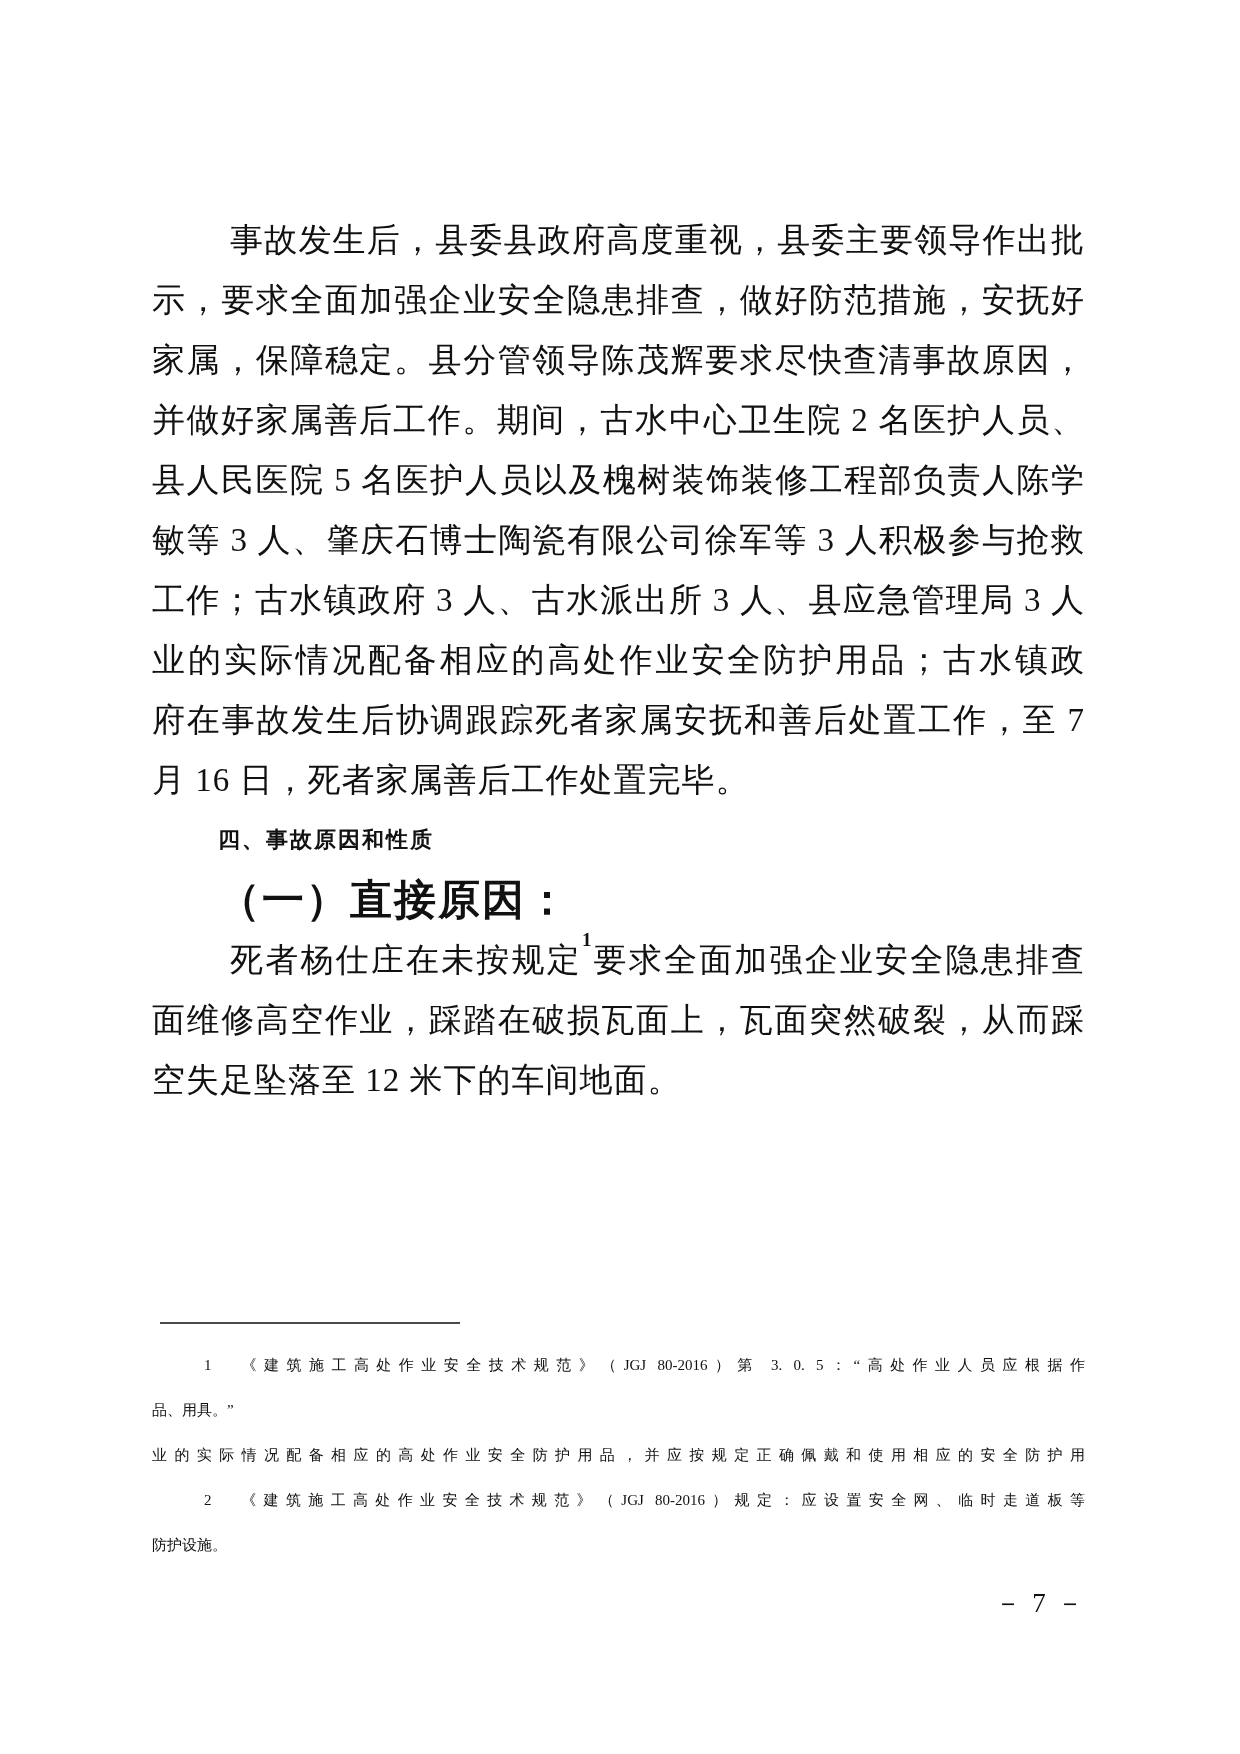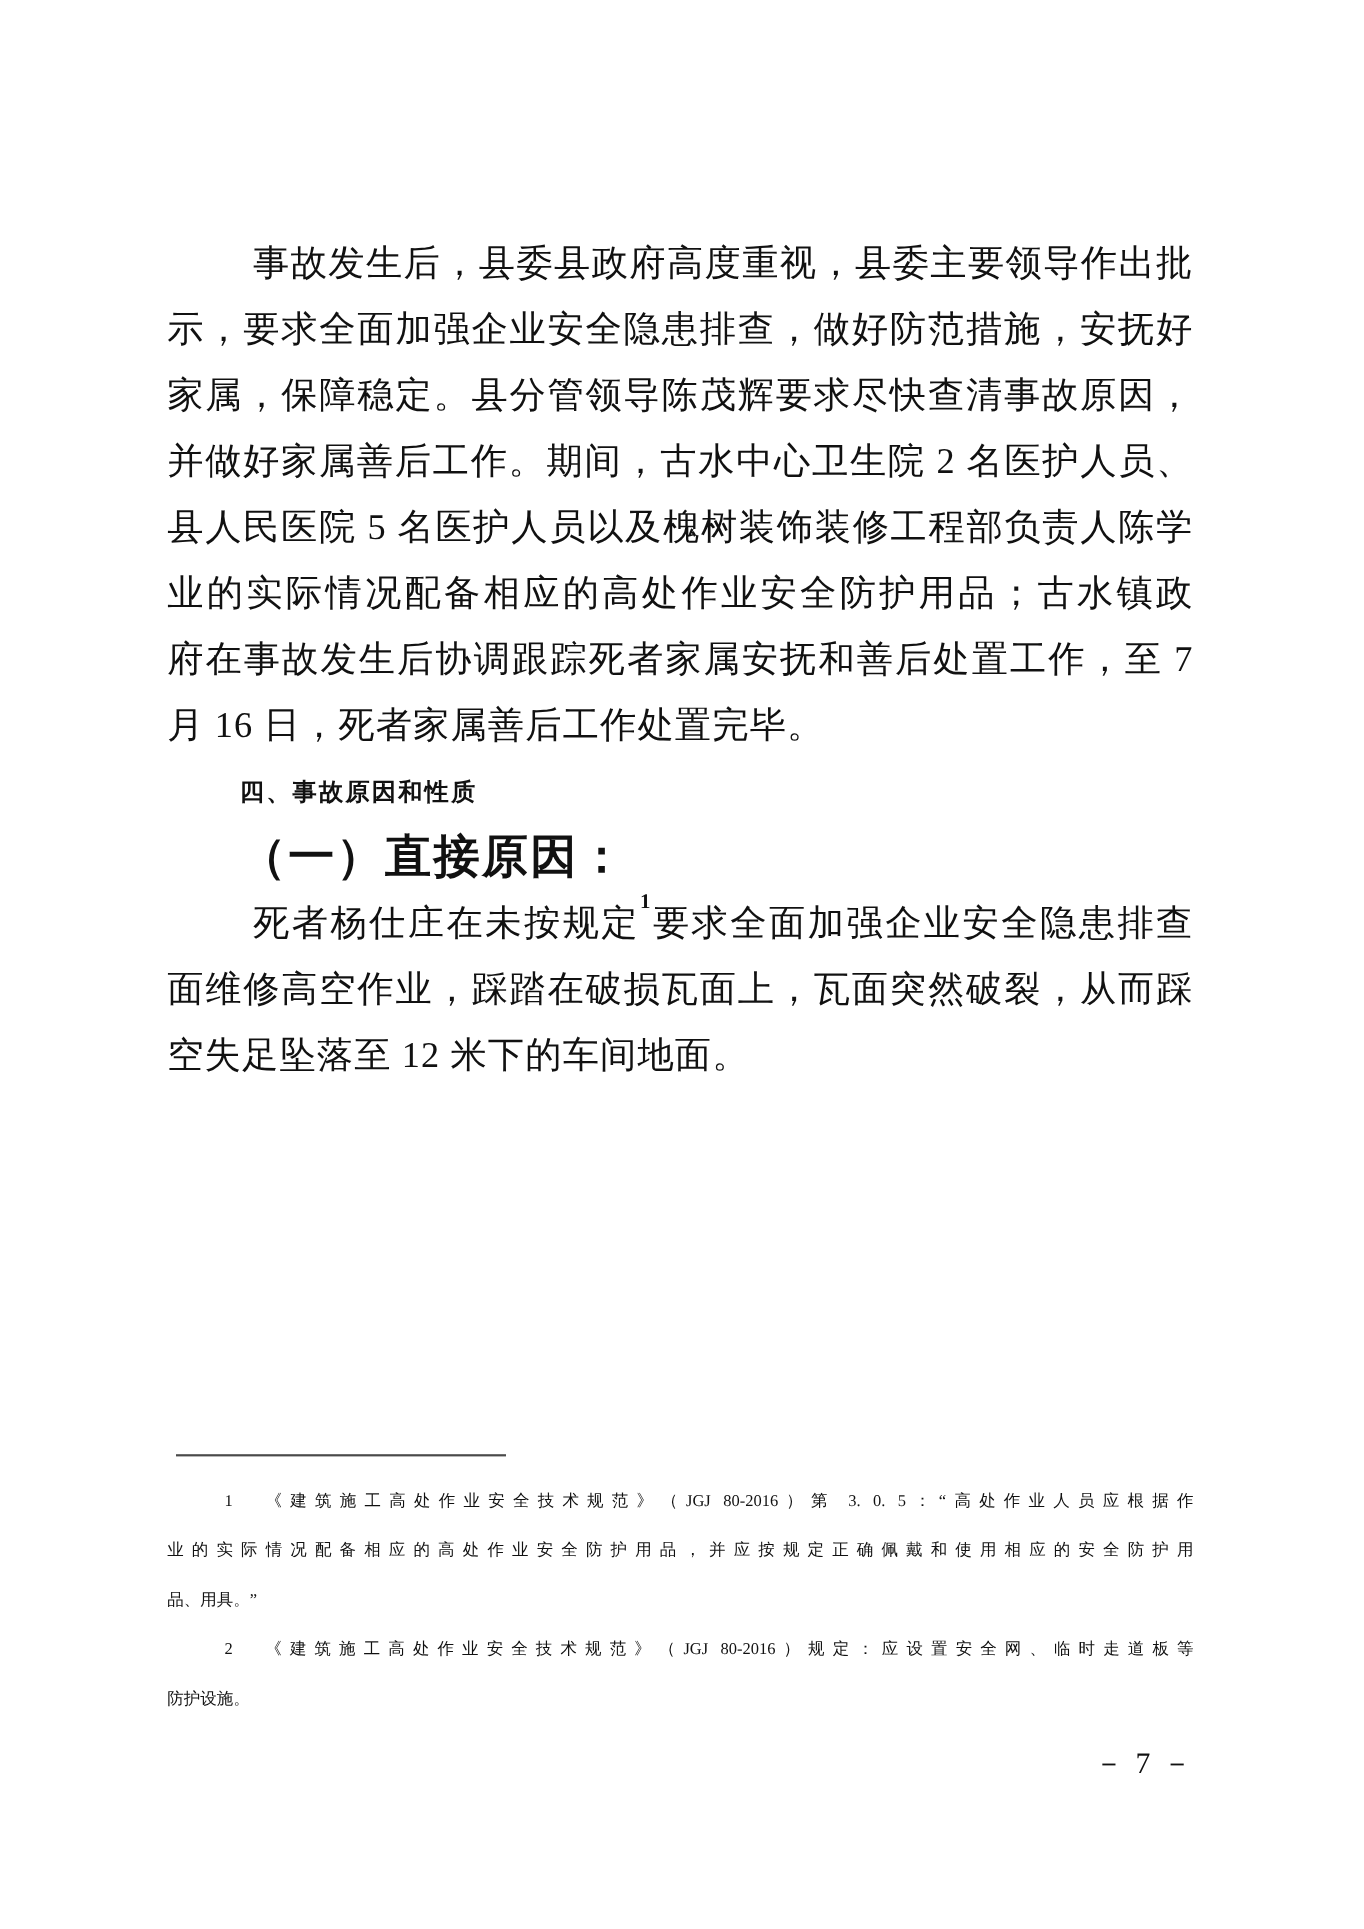--- a/index.html
+++ b/index.html
@@ -102,20 +102,22 @@
 <div class="page">
 
   <div class="textblock">
 
     <div>
       <div class="line just indent">事故发生后，县委县政府高度重视，县委主要领导作出批</div>
       <div class="line just">示，要求全面加强企业安全隐患排查，做好防范措施，安抚好</div>
       <div class="line just">家属，保障稳定。县分管领导陈茂辉要求尽快查清事故原因，</div>
       <div class="line just">并做好家属善后工作。期间，古水中心卫生院 2 名医护人员、</div>
       <div class="line just">县人民医院 5 名医护人员以及槐树装饰装修工程部负责人陈学</div>
+      <div class="line just">敏等 3 人、肇庆石博士陶瓷有限公司徐军等 3 人积极参与抢救</div>
+      <div class="line just">工作；古水镇政府 3 人、古水派出所 3 人、县应急管理局 3 人</div>
       <div class="line just">业的实际情况配备相应的高处作业安全防护用品；古水镇政</div>
       <div class="line just">府在事故发生后协调跟踪死者家属安抚和善后处置工作，至 7</div>
       <div class="line">月 16 日，死者家属善后工作处置完毕。</div>
     </div>
 
     <div class="line heading">四、事故原因和性质</div>
 
     <div class="line subheading">（一）直接原因：</div>
 
     <div>
@@ -125,22 +127,22 @@
     </div>
 
 
   </div>
 
   <div class="fn-separator"></div>
 
   <div class="footnotes">
     <div>
       <div class="fnline just fn-indent">1　《建筑施工高处作业安全技术规范》（JGJ 80-2016）第 3. 0. 5：“高处作业人员应根据作</div>
+      <div class="fnline">品、用具。”</div>
       <div class="fnline just">业的实际情况配备相应的高处作业安全防护用品，并应按规定正确佩戴和使用相应的安全防护用</div>
-      <div class="fnline">品、用具。”</div>
     </div>
     <div>
       <div class="fnline just fn-indent">2　《建筑施工高处作业安全技术规范》（JGJ 80-2016）规定：应设置安全网、临时走道板等</div>
       <div class="fnline">防护设施。</div>
     </div>
   </div>
 
   <div class="page-number">－ 7 －</div>
 
 </div>

